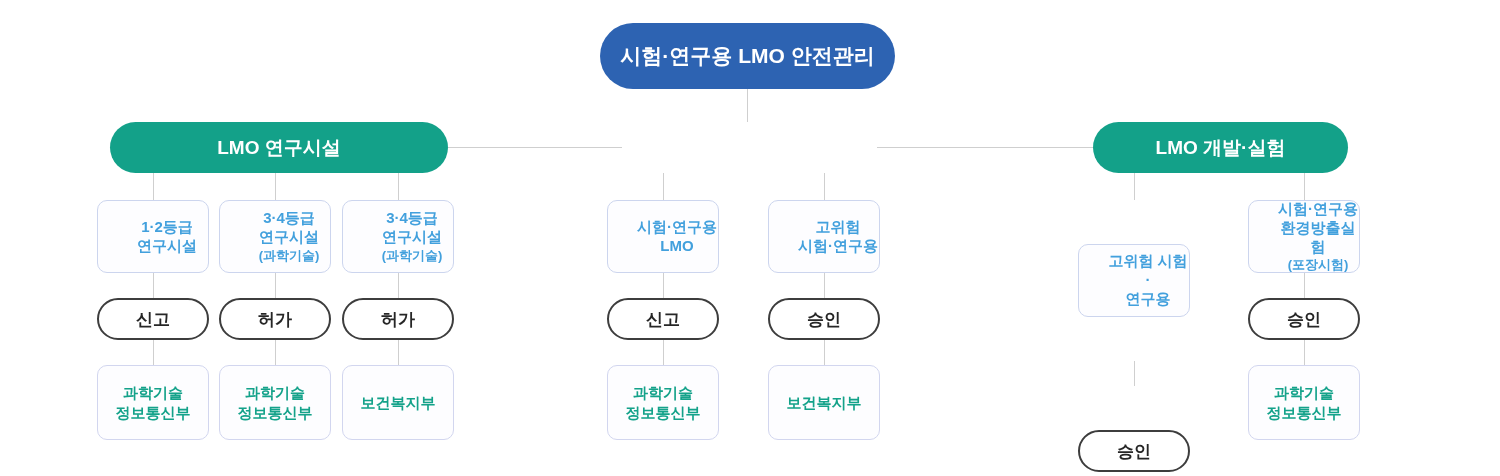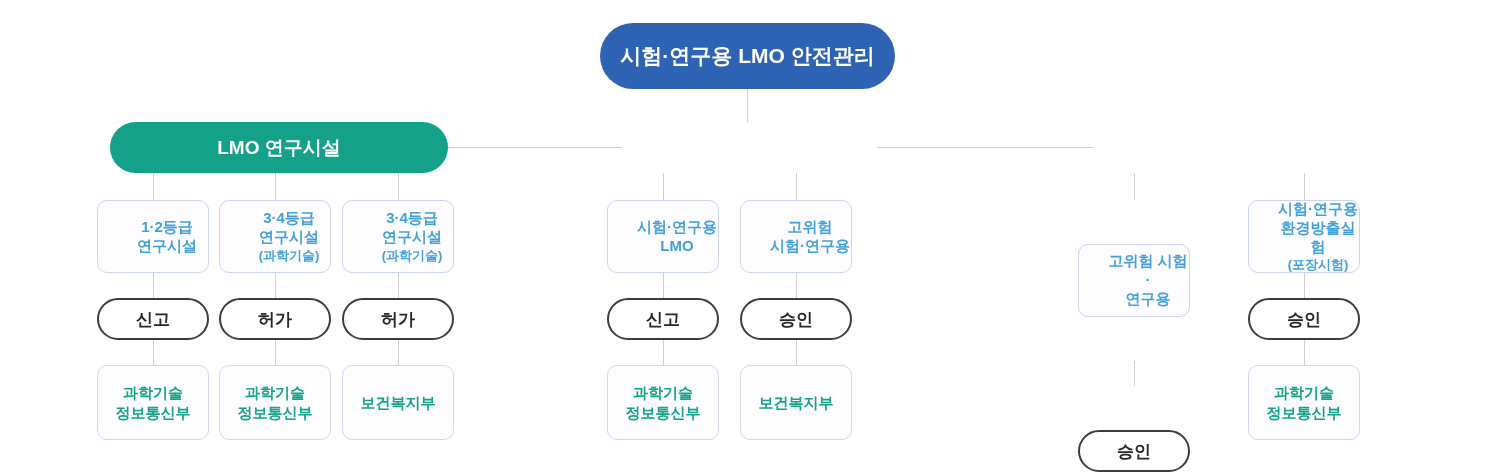--- a/index.html
+++ b/index.html
@@ -41,21 +41,21 @@
 
   
   .column {
     position:absolute; top:173px; width:112px;
     display:flex; flex-direction:column; align-items:center;
   }
   .col-s1c1 { left:97px;  }
   .col-s1c2 { left:219px; }
   .col-s1c3 { left:342px; }
   .col-s2c1 { left:607px; }
-  .col-s2c2 { left:740px; }
+  .col-s2c2 { left:768px; }
   .col-s3c1 { left:1078px;gap:44px; }
   .col-s3c2 { left:1248px; }
 
   .vline { width:1px; background:#cfcfcf; flex:none; }
   .vline.drop { height:27px; }
   .vline.gap  { height:25px; }
 
   .box {
     width:112px; flex:none;
     display:flex; flex-direction:column;
@@ -94,20 +94,23 @@
   <div class="line line-h1"></div>
   <div class="line line-h2"></div>
 
   <div class="pill root-pill">
     <span>시험·연구용 LMO 안전관리</span>
   </div>
 
   <div class="pill section-pill pill-s1">
     <span>LMO 연구시설</span>
   </div>
+  <div class="pill section-pill pill-s3">
+    <span>LMO 개발·실험</span>
+  </div>
 
   <div class="column col-s1c1">
     <div class="vline drop"></div>
     <div class="box facility">
       <span class="facility-label">1·2등급
 연구시설</span>
 
     </div>
     <div class="vline gap"></div>
     <div class="box procedure">

